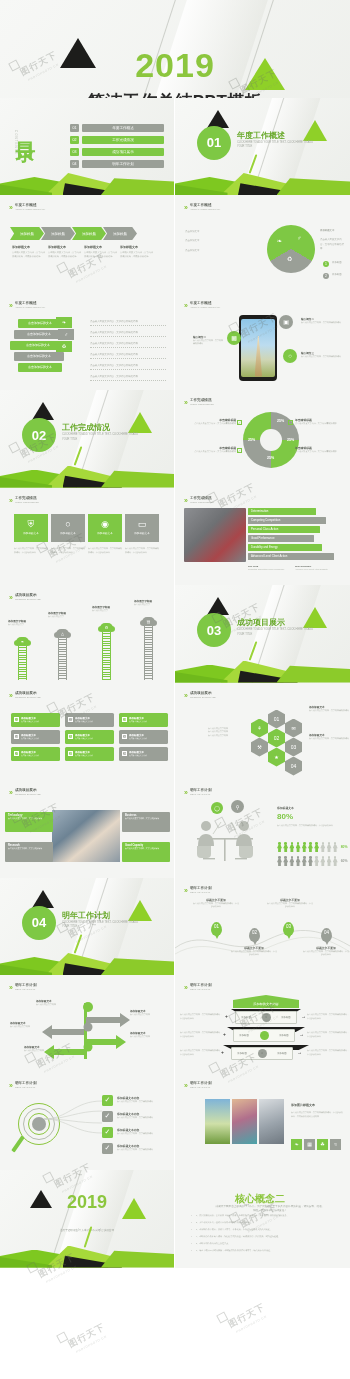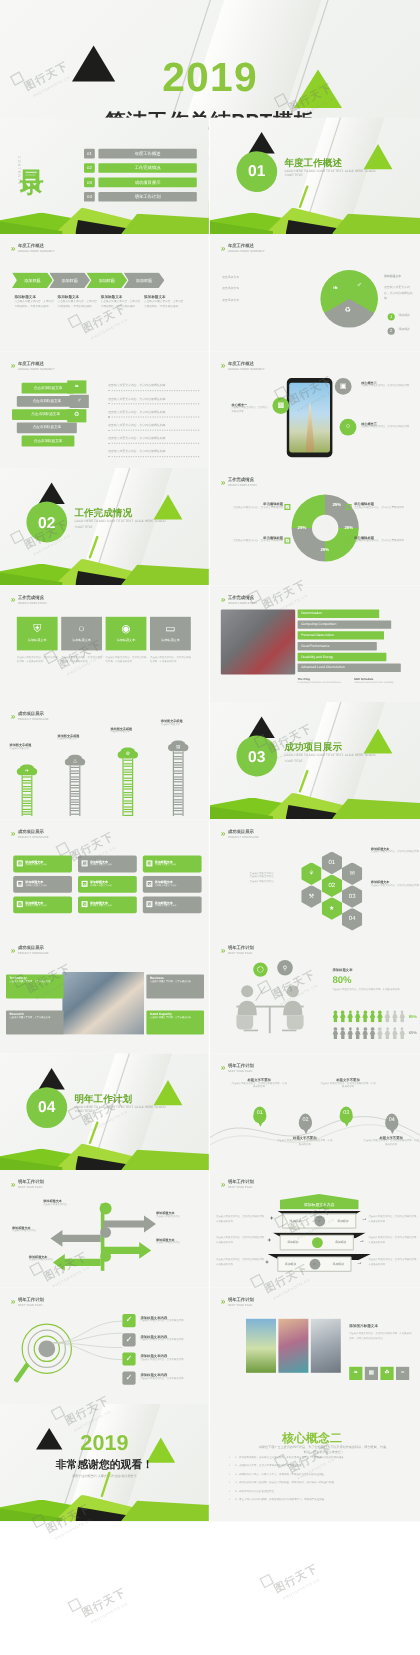--- a/index.html
+++ b/index.html
@@ -1277,21 +1277,20 @@
       </div>
     </div>
 
     <div class="slide bg-light gap-r">
       <div class="inner">
         <div class="diag-sheet" style="left:40%;"></div>
         <div class="diag-line" style="left:36%;"></div>
         <div class="tri-black" style="left:30px;top:20px;"></div>
         <div class="tri-green" style="left:122px;top:28px;"></div>
         <div style="position:absolute;left:0;right:0;top:22px;text-align:center;font-size:18px;font-weight:bold;color:#8cc63e;">2019</div>
-        <div style="position:absolute;left:0;right:0;top:44px;text-align:center;font-size:9px;font-weight:bold;color:#2b2b2b;">非常感谢您的观看！</div>
         <div style="position:absolute;left:0;right:0;top:58px;text-align:center;font-size:2.6px;color:#9ea39b;">适用于述职报告/个人窜介/工作总结/会议报告等</div>
         <div class="cover-slash" style="left:50%;top:56px;height:22px;width:2.2px;"></div>
         <div class="mtn">
           <i class="m1"></i>
             <i class="m2"></i>
             <i class="m3"></i>
             <i class="m4"></i>
             <i class="m5"></i>
         </div>
       </div>

